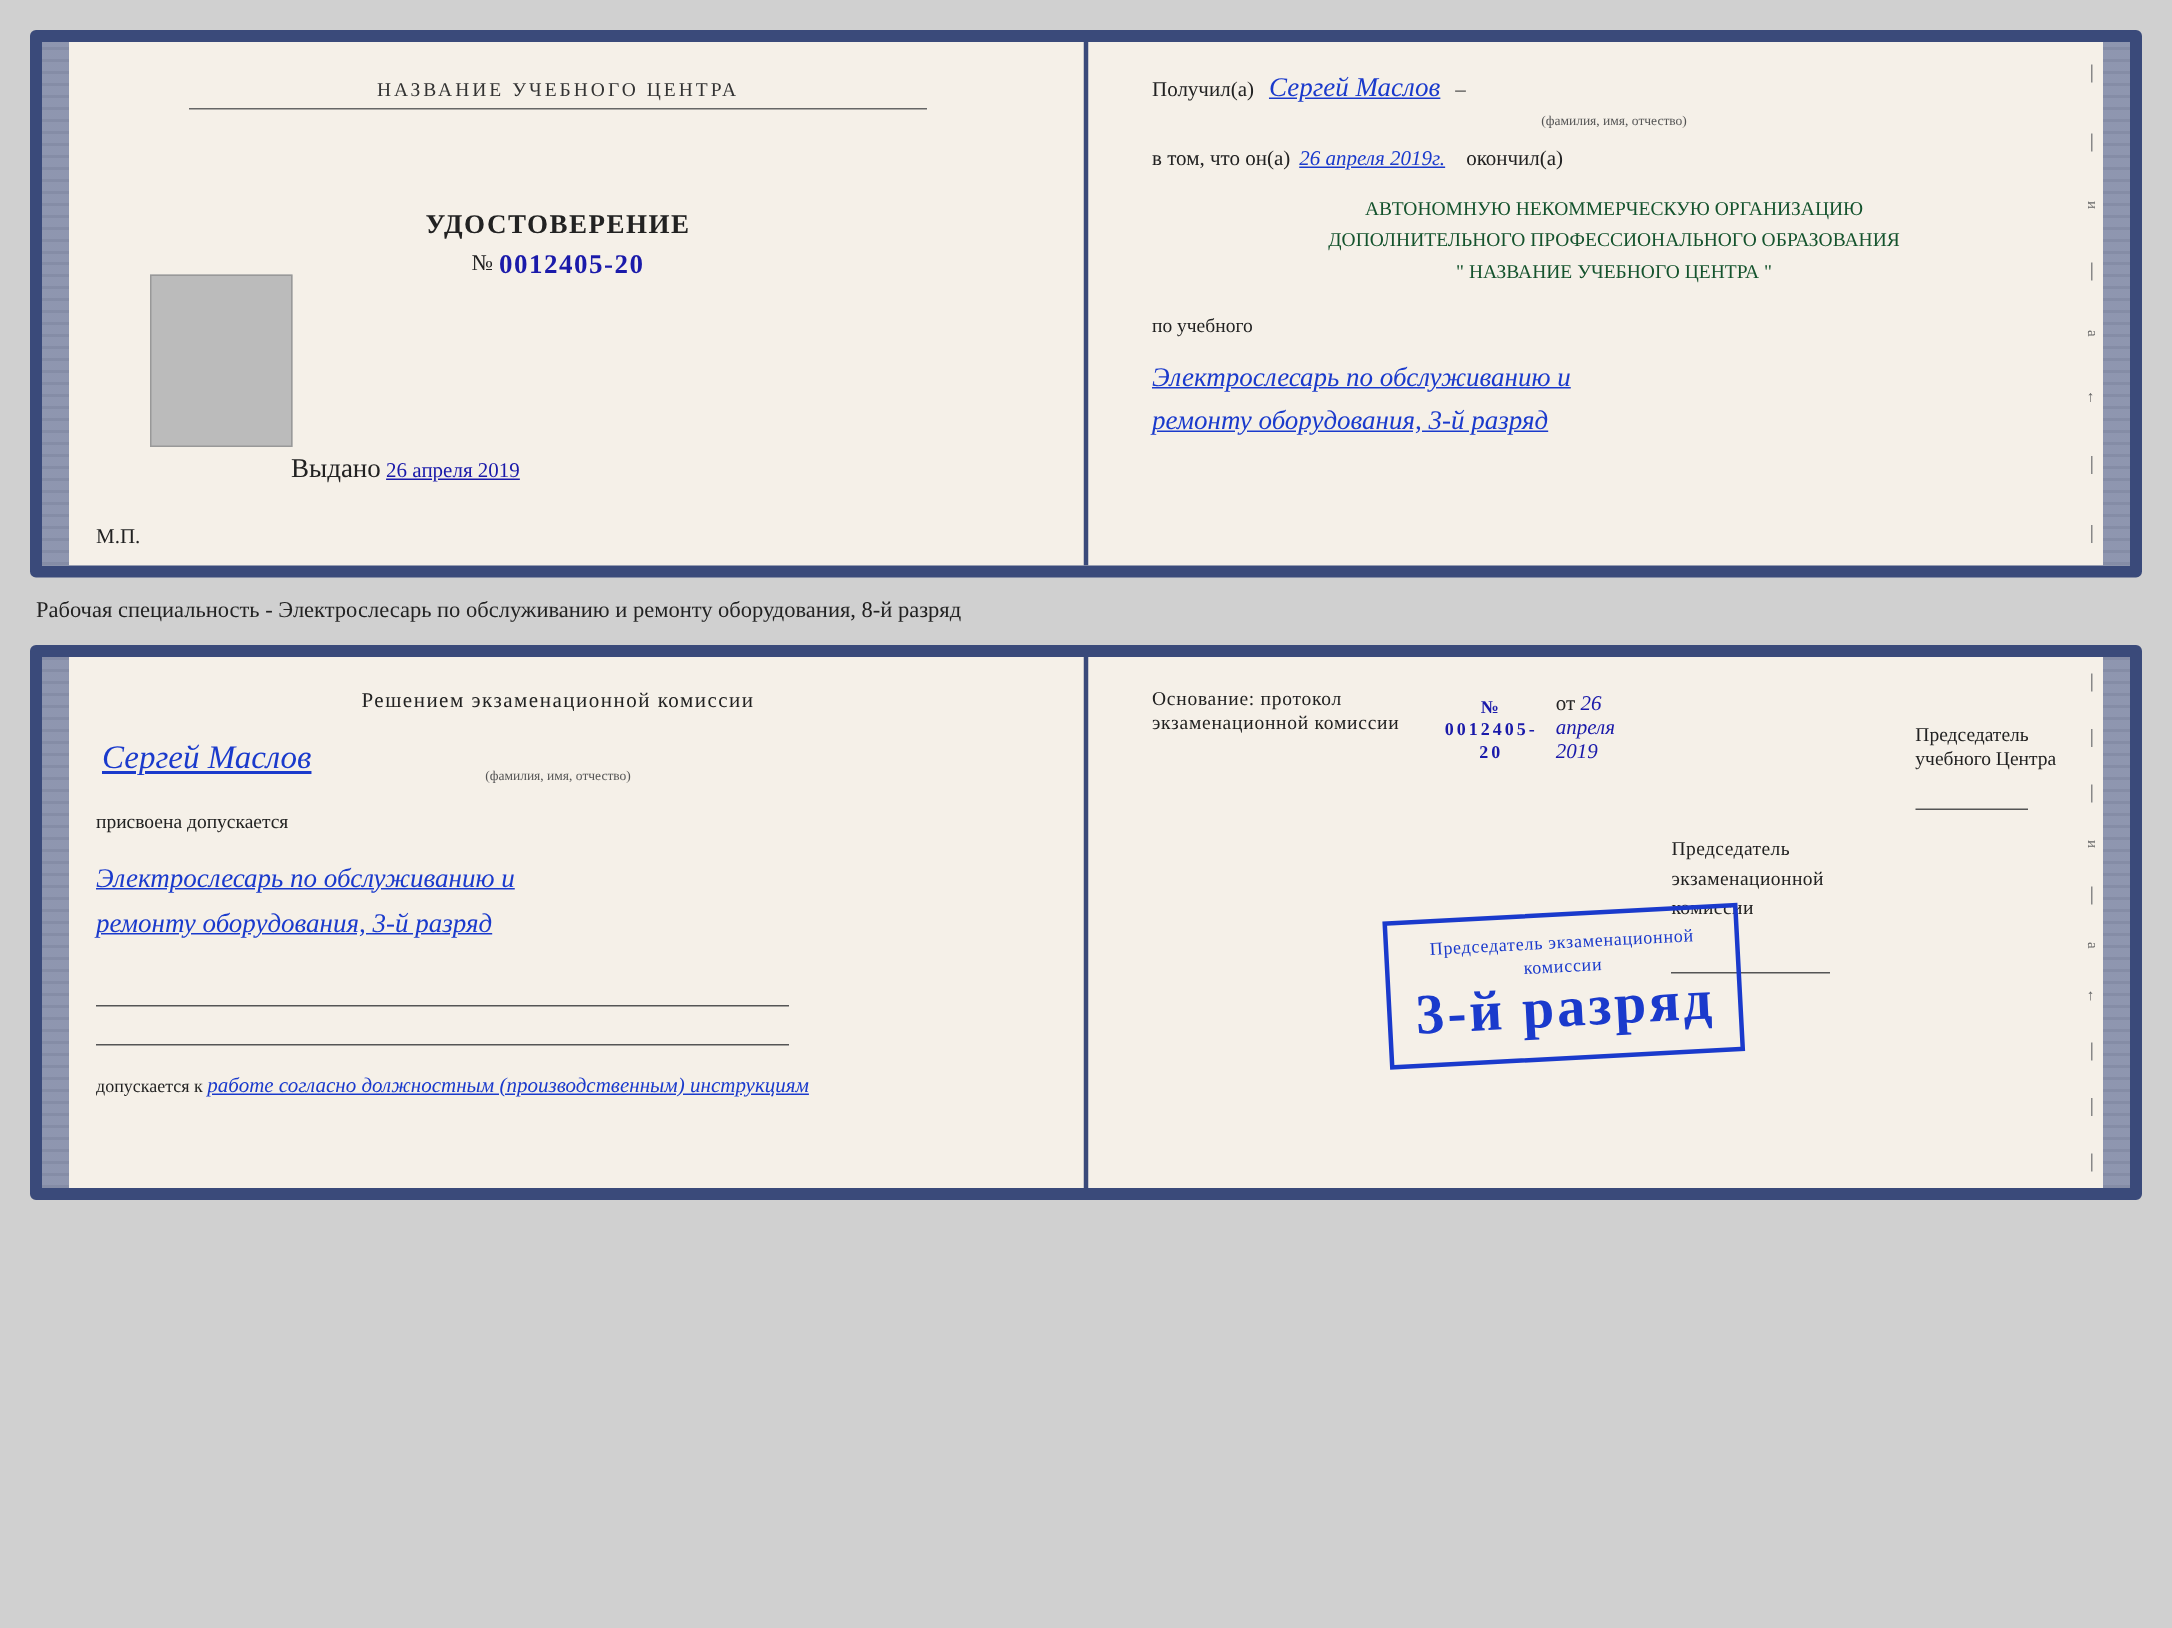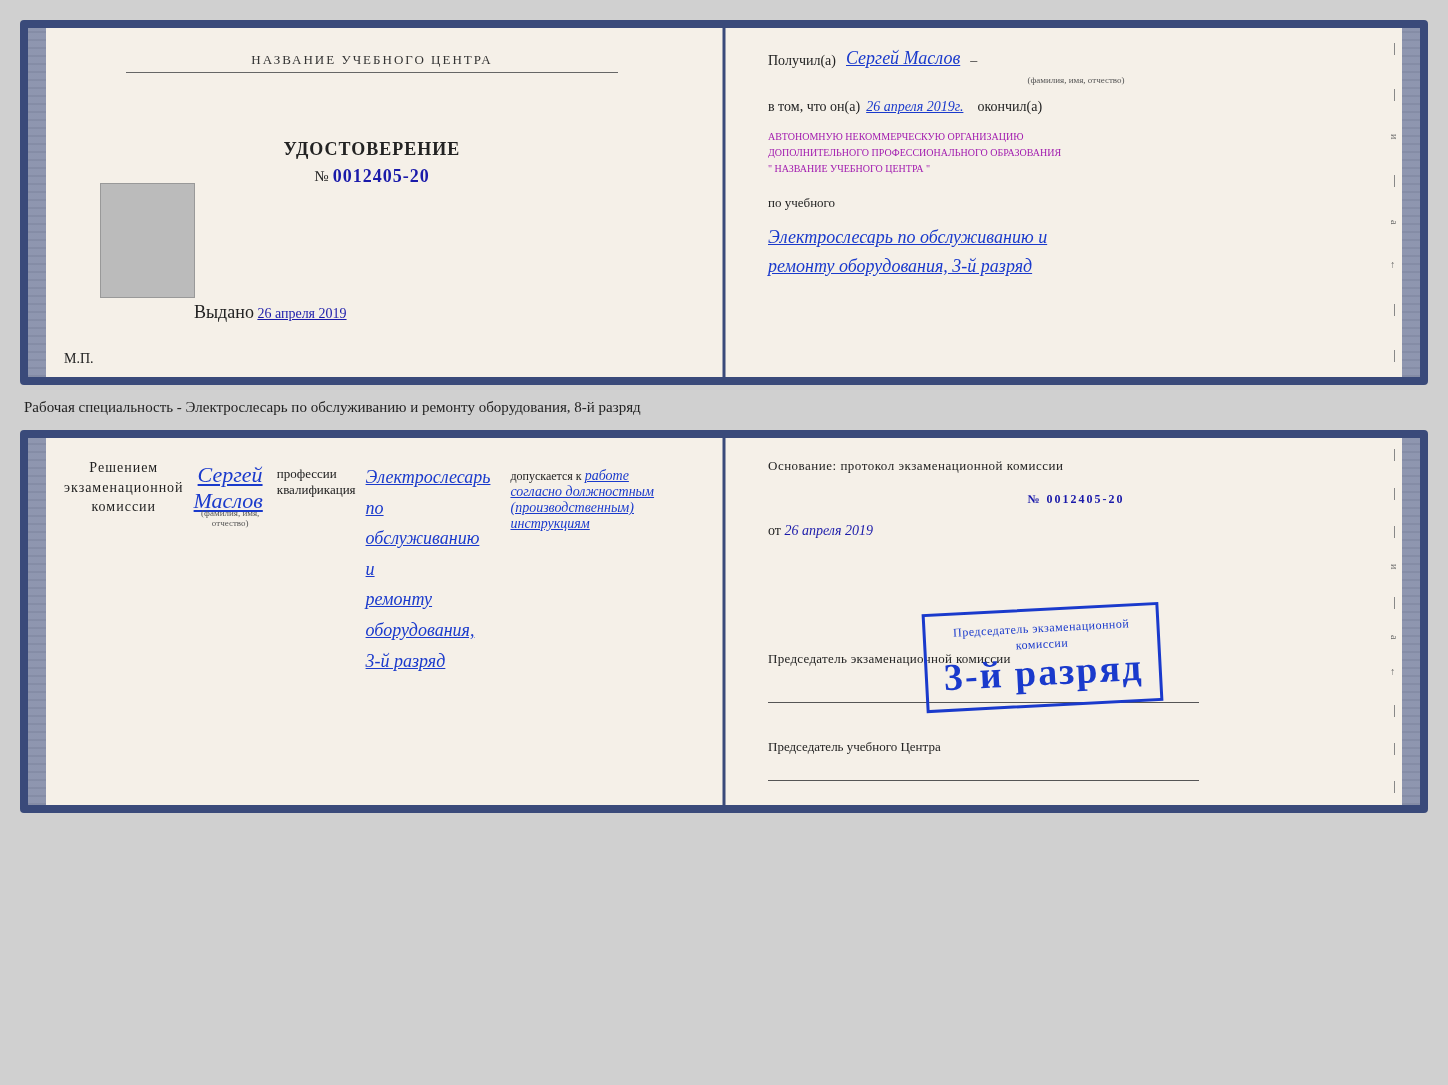--- a/index.html
+++ b/index.html
@@ -202,22 +202,23 @@
 
     .in-that-line .date-hw {
       font-size: 14px;
       color: #1a3acc;
       font-style: italic;
       font-family: 'Segoe Script', 'Brush Script MT', cursive;
       text-decoration: underline;
     }
 
     .org-block {
-      font-size: 10px;
-      color: #a21caf;
+      font-size: 13px;
+      text-align: center;
+      color: #14532d;
       text-transform: uppercase;
       line-height: 1.6;
       margin-top: 4px;
     }
 
     .profession-label {
       font-size: 13px;
       color: #222;
       margin-top: 8px;
     }
@@ -242,21 +243,21 @@
     }
 
     
     .card-bottom {
       min-height: 370px;
     }
 
     .card-bottom .doc-left {
       padding-left: 36px;
       display: flex;
-      flex-direction: row;
+      flex-direction: column;
       gap: 10px;
       padding-top: 20px;
     }
 
     .commission-title {
       font-size: 14px;
       text-align: center;
       color: #222;
       letter-spacing: 1px;
       line-height: 1.4;
@@ -322,21 +323,21 @@
       font-style: italic;
       font-family: 'Segoe Script', 'Brush Script MT', cursive;
       text-decoration: underline;
       display: inline;
     }
 
     
     .card-bottom .doc-right {
       padding-right: 36px;
       display: flex;
-      flex-direction: column;
+      flex-direction: row;
       gap: 12px;
       padding-top: 20px;
     }
 
     .basis-text {
       font-size: 13px;
       color: #222;
       text-align: left;
       letter-spacing: 0.5px;
     }
@@ -528,21 +529,21 @@
     <div class="spine-left"></div>
 
     <div class="doc-left">
       <div class="commission-title">Решением экзаменационной комиссии</div>
 
       <div style="margin-top:4px;">
         <span class="person-name-hw">Сергей Маслов</span>
         <span class="name-subtitle-block">(фамилия, имя, отчество)</span>
       </div>
 
-      <div class="qualification-label">профессии квалификация</div>
+      <div class="qualification-label">присвоена допускается</div>
       <span class="qualification-hw">
         <span>Электрослесарь по обслуживанию и</span><br>
         <span>ремонту оборудования, 3-й разряд</span>
       </span>
 
       <div class="signature-lines">
         <div class="sig-line"></div>
         <div class="sig-line"></div>
       </div>
 

